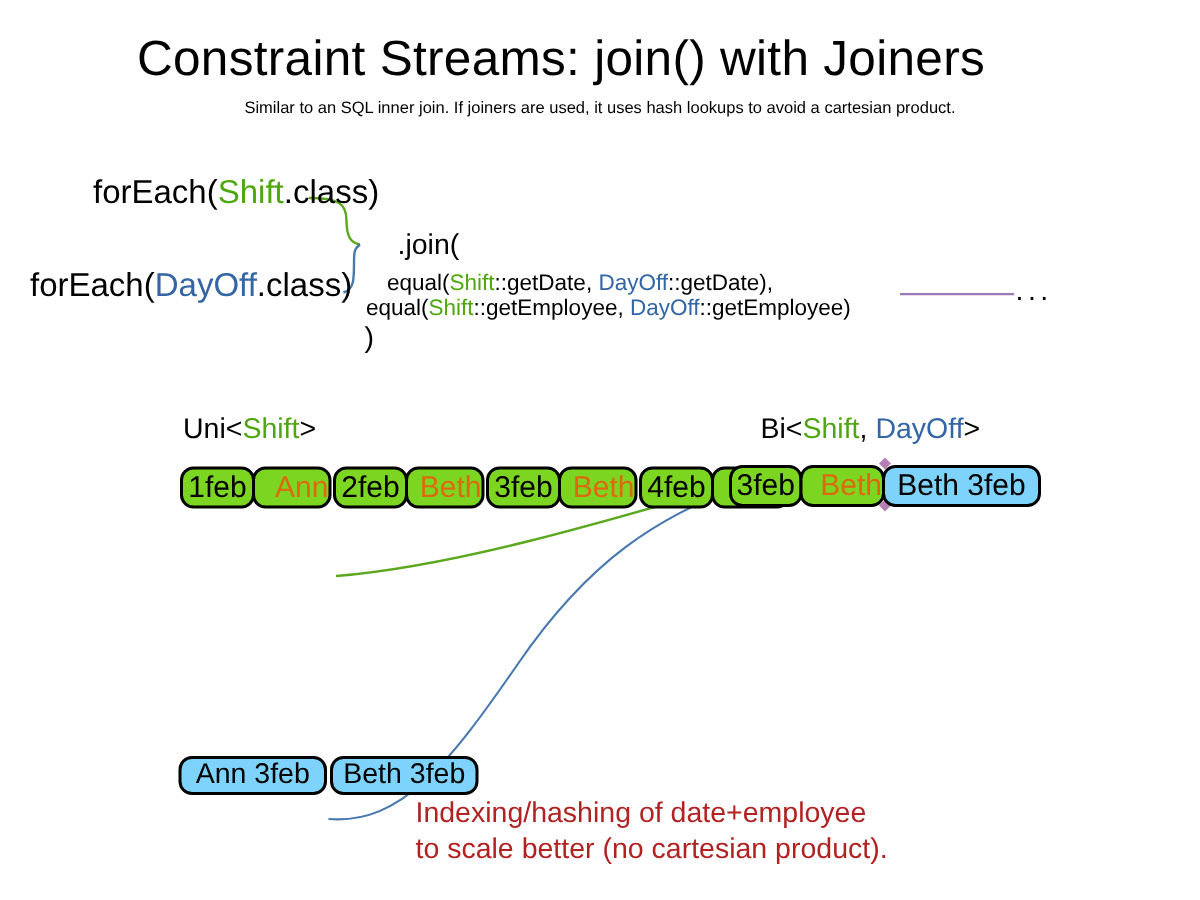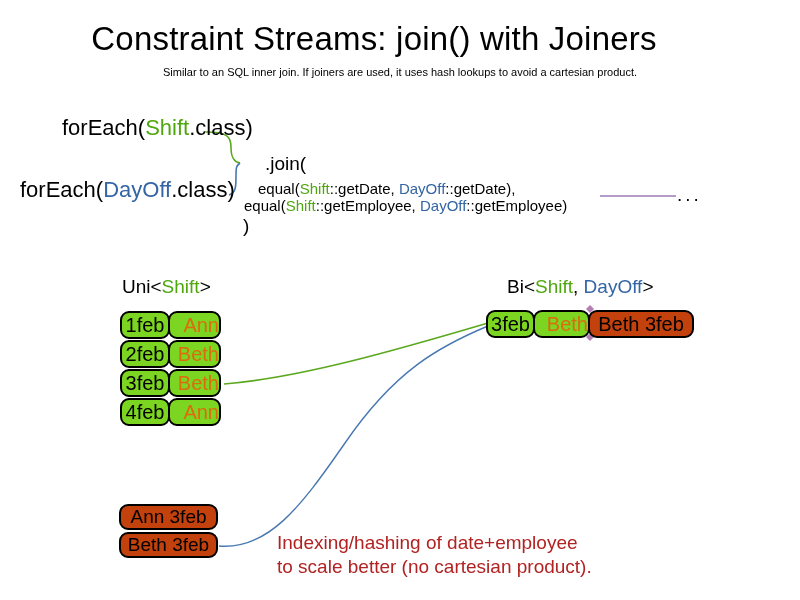--- a/index.html
+++ b/index.html
@@ -12,27 +12,27 @@
   .subtitle{width:800px;text-align:center;top:66px;left:0;font-size:11px;}
   .code-lg{font-size:22px;white-space:pre;}
   .code-md{font-size:19px;white-space:pre;}
   .code-sm{font-size:15px;white-space:pre;}
   .green{color:#4FA70F;}
   .blue{color:#3465A4;}
   .label{font-size:19px;white-space:pre;}
   .note{font-size:19px;line-height:24px;color:#B22222;margin-left:15px;}
   .ellipsis{font-size:19px;letter-spacing:3px;}
   .row{display:flex;}
-  .col{display:flex;flex-direction:column;gap:1px;}
+  .col{display:flex;flex-direction:row;gap:1px;}
   .gbox,.bbox{
     box-sizing:border-box;height:28px;border:2px solid #000;border-radius:9px;
     display:flex;align-items:center;justify-content:center;
     font-size:20px;background:#7CD621;
   }
-  .bbox{background:#c2410c;}
+  .bbox{background:#7dd3fc;}
   .orange{color:#DE6A10;justify-content:flex-end;}
   .w-date{width:50px;}
   .w-name{width:53px;margin-left:-2px;}
   .bi-date{width:49px;}
   .bi-name{width:57px;margin-left:-2px;}
   .bi-pair{width:106px;margin-left:-2px;}
   .dayoff-box{width:99px;height:26px;font-size:19px;}
   .dayoff-col{gap:2px;}
   svg.overlay{position:absolute;left:0;top:0;width:800px;height:600px;pointer-events:none;}
 </style>

